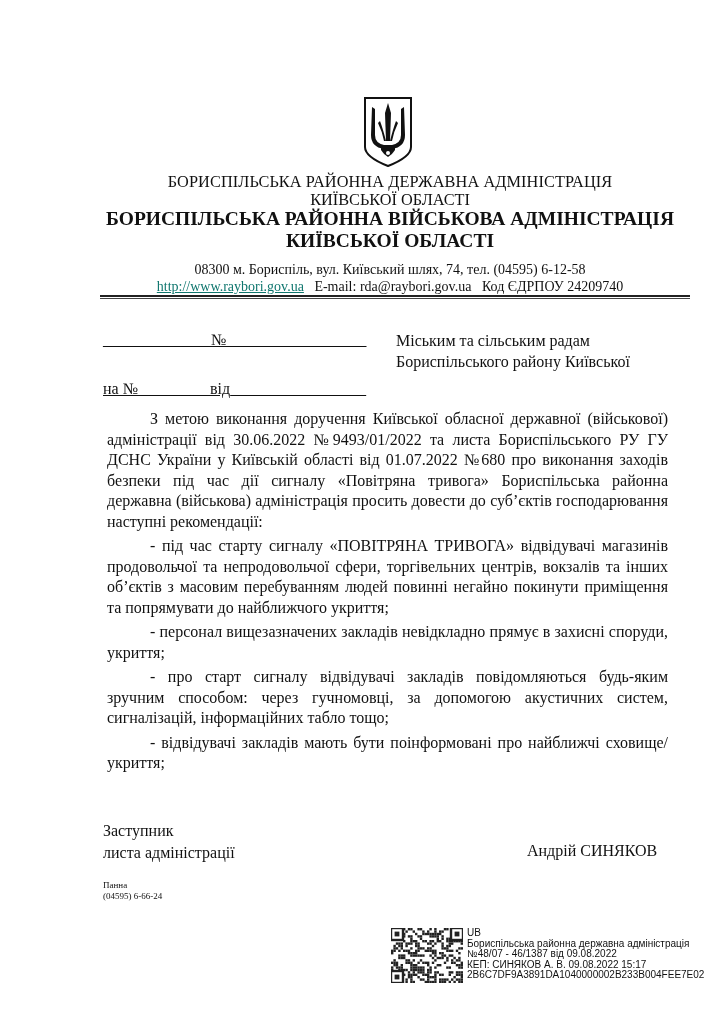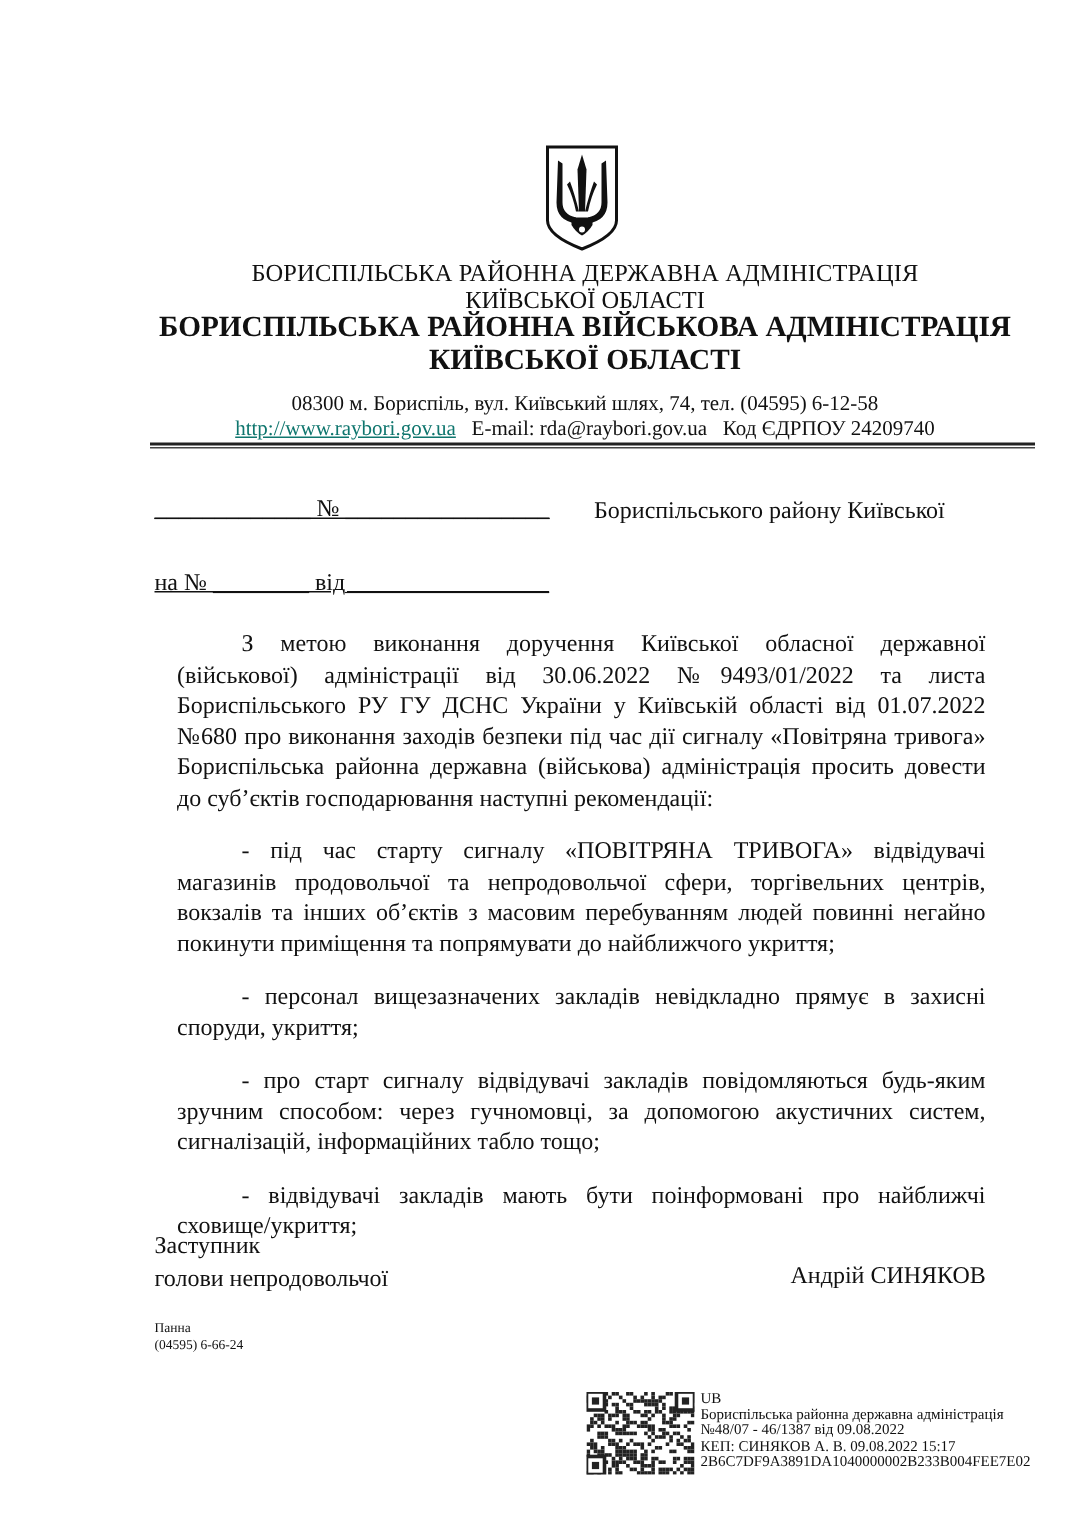--- a/index.html
+++ b/index.html
@@ -14,26 +14,26 @@
   .addr { top: 262px; font-size: 14px; }
   .contacts { top: 279px; font-size: 14px; }
   .contacts a { color: #0f766e; text-decoration: underline; }
   .rule1 { left: 100px; top: 295px; width: 590px; height: 2px; background: #222; }
   .rule2 { left: 100px; top: 298px; width: 590px; height: 1px; background: #444; }
   .reg { font-size: 16px; white-space: pre; text-decoration: underline; }
   .reg1 { left: 103px; top: 331px; }
   .reg2 { left: 103px; top: 356px; margin-top: 24px; }
   .recip { left: 396px; top: 331px; font-size: 16px; line-height: 20.5px; width: 300px; }
   .body { left: 103px; top: 405px; width: 569px; font-size: 16px; line-height: 20.5px; text-align: justify; }
-  .body p { margin: 15px; text-indent: 43px; }
+  .body p { margin: 4px; text-indent: 43px; }
   .sig-left { left: 103px; top: 820px; font-size: 16px; line-height: 22px; }
   .sig-right { left: 527px; top: 842px; font-size: 16px; }
   .exec { left: 103px; top: 880px; font-size: 9px; line-height: 11px; }
   .qr { left: 391px; top: 928px; width: 72px; height: 55px; }
-  .stamp { left: 467px; top: 928px; font-size: 10px; line-height: 10.5px; white-space: nowrap; font-family: Liberation Serif, serif; }
+  .stamp { left: 467px; top: 928px; font-size: 10px; line-height: 10.5px; white-space: nowrap; font-family: Liberation Sans, sans-serif; }
 </style>
 </head>
 <body>
 
 <svg class="abs emblem" viewBox="0 0 52 74">
   <path d="M3 3 H49 V52 Q49 62 26 71 Q3 62 3 52 Z" fill="#fff" stroke="#111" stroke-width="2"></path>
   <path d="M26 8 L29 18 L28 46 L24 46 L23 18 Z" fill="#111"></path>
   <path d="M10 12 L13 14 L13 40 Q13 48 22 50 L22 54 Q9 52 9 40 Z" fill="#111"></path>
   <path d="M42 12 L39 14 L39 40 Q39 48 30 50 L30 54 Q43 52 43 40 Z" fill="#111"></path>
   <path d="M16 28 Q20 36 22 46 L24 46 Q21 34 18 26 Z" fill="#111"></path>
@@ -54,34 +54,35 @@
   <span>&nbsp;</span>
   <span>Код ЄДРПОУ 24209740</span>
 </div>
 <div class="abs rule1"></div>
 <div class="abs rule2"></div>
 
 <div class="abs reg reg1">_____________ № _________________</div>
 <div class="abs reg reg2">на № ________ від_________________</div>
 
 <div class="abs recip">
+  <div>Міським та сільським радам</div>
   <div>Бориспільського району Київської</div>
 </div>
 
 <div class="abs body">
   <p>З метою виконання доручення Київської обласної державної (військової) адміністрації від 30.06.2022 №9493/01/2022 та листа Бориспільського РУ ГУ ДСНС України у Київській області від 01.07.2022 №680 про виконання заходів безпеки під час дії сигналу «Повітряна тривога» Бориспільська районна державна (військова) адміністрація просить довести до суб’єктів господарювання наступні рекомендації:</p>
   <p>- під час старту сигналу «ПОВІТРЯНА ТРИВОГА» відвідувачі магазинів продовольчої та непродовольчої сфери, торгівельних центрів, вокзалів та інших об’єктів з масовим перебуванням людей повинні негайно покинути приміщення та попрямувати до найближчого укриття;</p>
   <p>- персонал вищезазначених закладів невідкладно прямує в захисні споруди, укриття;</p>
   <p>- про старт сигналу відвідувачі закладів повідомляються будь-яким зручним способом: через гучномовці, за допомогою акустичних систем, сигналізацій, інформаційних табло тощо;</p>
   <p>- відвідувачі закладів мають бути поінформовані про найближчі сховище/укриття;</p>
 </div>
 
 <div class="abs sig-left">
   <div>Заступник</div>
-  <div>голови непродовольчої</div>
+  <div>листа адміністрації</div>
 </div>
 <div class="abs sig-right">Андрій СИНЯКОВ</div>
 
 <div class="abs exec">
   <div>Панна</div>
   <div>(04595) 6-66-24</div>
 </div>
 
 <svg class="abs qr" id="qr" viewBox="0 0 72 55">
     <rect x="2.4" y="0" width="2.4" height="2.4" fill="#222"></rect>

